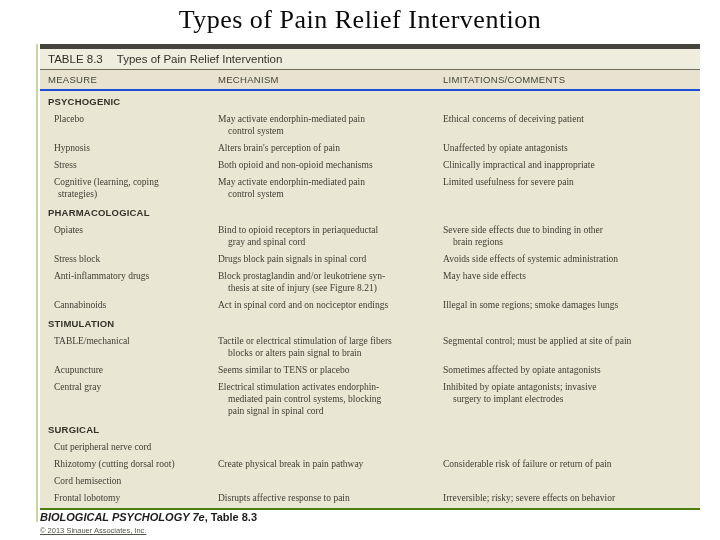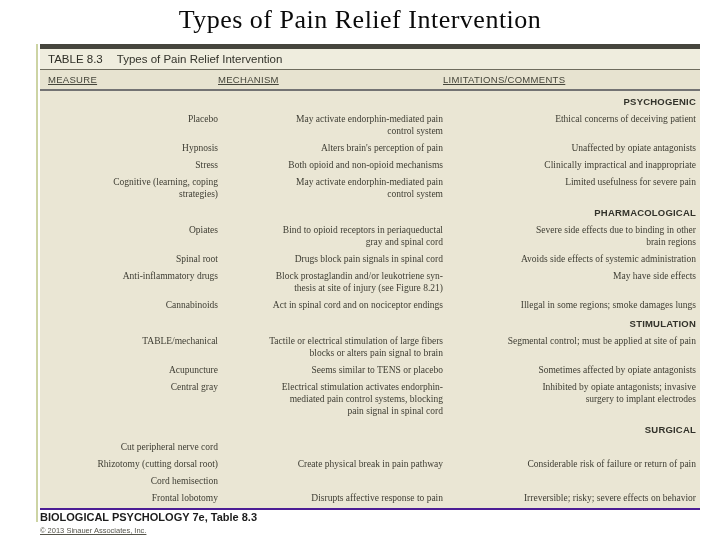--- a/index.html
+++ b/index.html
@@ -34,29 +34,27 @@
     font-size:11.5px;line-height:13px;
     border-bottom:1px solid #6e6c5e;
     color:#33332b;
   }
   .tlabel{font-weight:normal;margin-right:14px;color:#2e2e26;}
   .colheads{
     display:grid;
     grid-template-columns:170px 225px 1fr;
     background:#e7e3d0;
     padding:4px 0 3px 8px;
-    border-bottom:2px solid #737373;
+    border-bottom:2px solid #1d4ed8;
     font-size:9.5px;letter-spacing:0.3px;
     color:#45453a;
-    text-decoration:underline;
   }
   .tbody{
-    padding:3px 4px 4px 0;
-    border-bottom:2px solid #4c1d95;
-    text-align:right;
+    padding:3px 10px 4px 0;
+    border-bottom:2px solid #4d7c0f;
   }
   .section-header{
     font-weight:bold;color:#32322a;
     padding-left:8px;margin-top:7px;
     letter-spacing:0.2px;
   }
   .section:first-child .section-header{margin-top:2px;}
   .row{
     display:grid;
     grid-template-columns:164px 225px 1fr;
@@ -64,21 +62,21 @@
     margin-top:5px;
     font-family:Liberation Serif, serif;
   }
   .cell{white-space:pre-line;}
   .cell.measure{padding-left:4px;text-indent:-4px;}
   .cell.mech,.cell.lim{padding-left:10px;text-indent:-10px;}
   .footer{
     position:absolute;left:40px;top:511px;width:660px;
   }
   .src{font-size:11px;font-weight:bold;color:#1c1c1c;line-height:13px;}
-  .src .book{}
+  .src .book{font-style:italic;}
   .copy{font-size:7.5px;color:#55544a;margin-top:2px;text-decoration:underline;}
 </style>
 </head>
 <body>
 
 <div class="slide">
 
   <div class="slide-title">Types of Pain Relief Intervention</div>
 
   <div class="accent-line"></div>
@@ -133,21 +131,21 @@
 
   <div class="row">
     <div class="cell measure">Opiates</div>
     <div class="cell mech">Bind to opioid receptors in periaqueductal
 gray and spinal cord</div>
     <div class="cell lim">Severe side effects due to binding in other
 brain regions</div>
   </div>
 
   <div class="row">
-    <div class="cell measure">Spinal root</div>
+    <div class="cell measure">Stress block</div>
     <div class="cell mech">Drugs block pain signals in spinal cord</div>
     <div class="cell lim">Avoids side effects of systemic administration</div>
   </div>
 
   <div class="row">
     <div class="cell measure">Anti-inflammatory drugs</div>
     <div class="cell mech">Block prostaglandin and/or leukotriene syn-
 thesis at site of injury (see Figure 8.21)</div>
     <div class="cell lim">May have side effects</div>
   </div>

